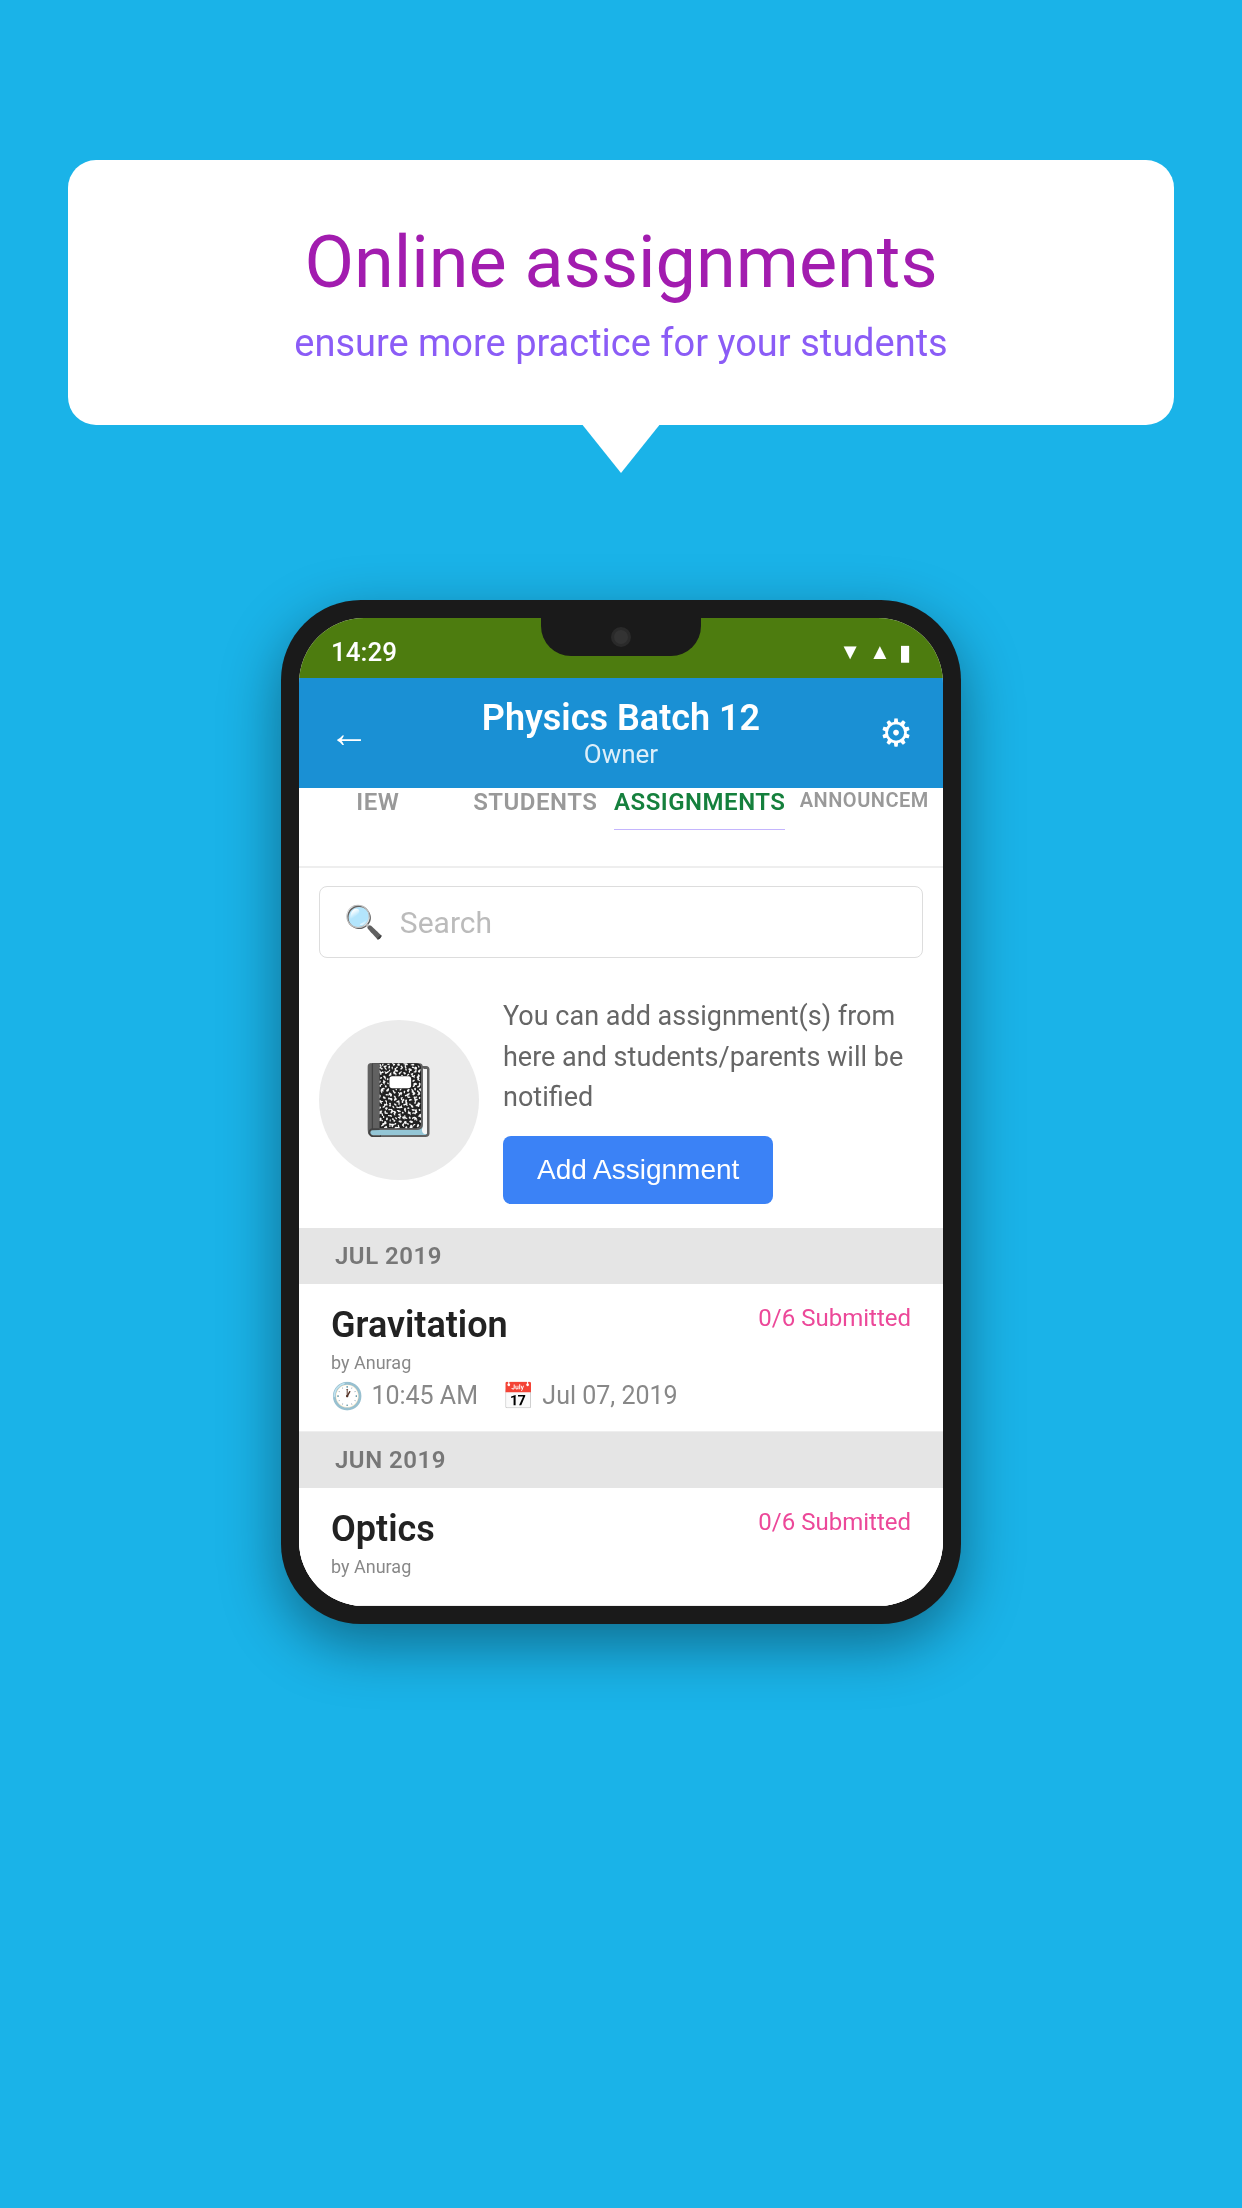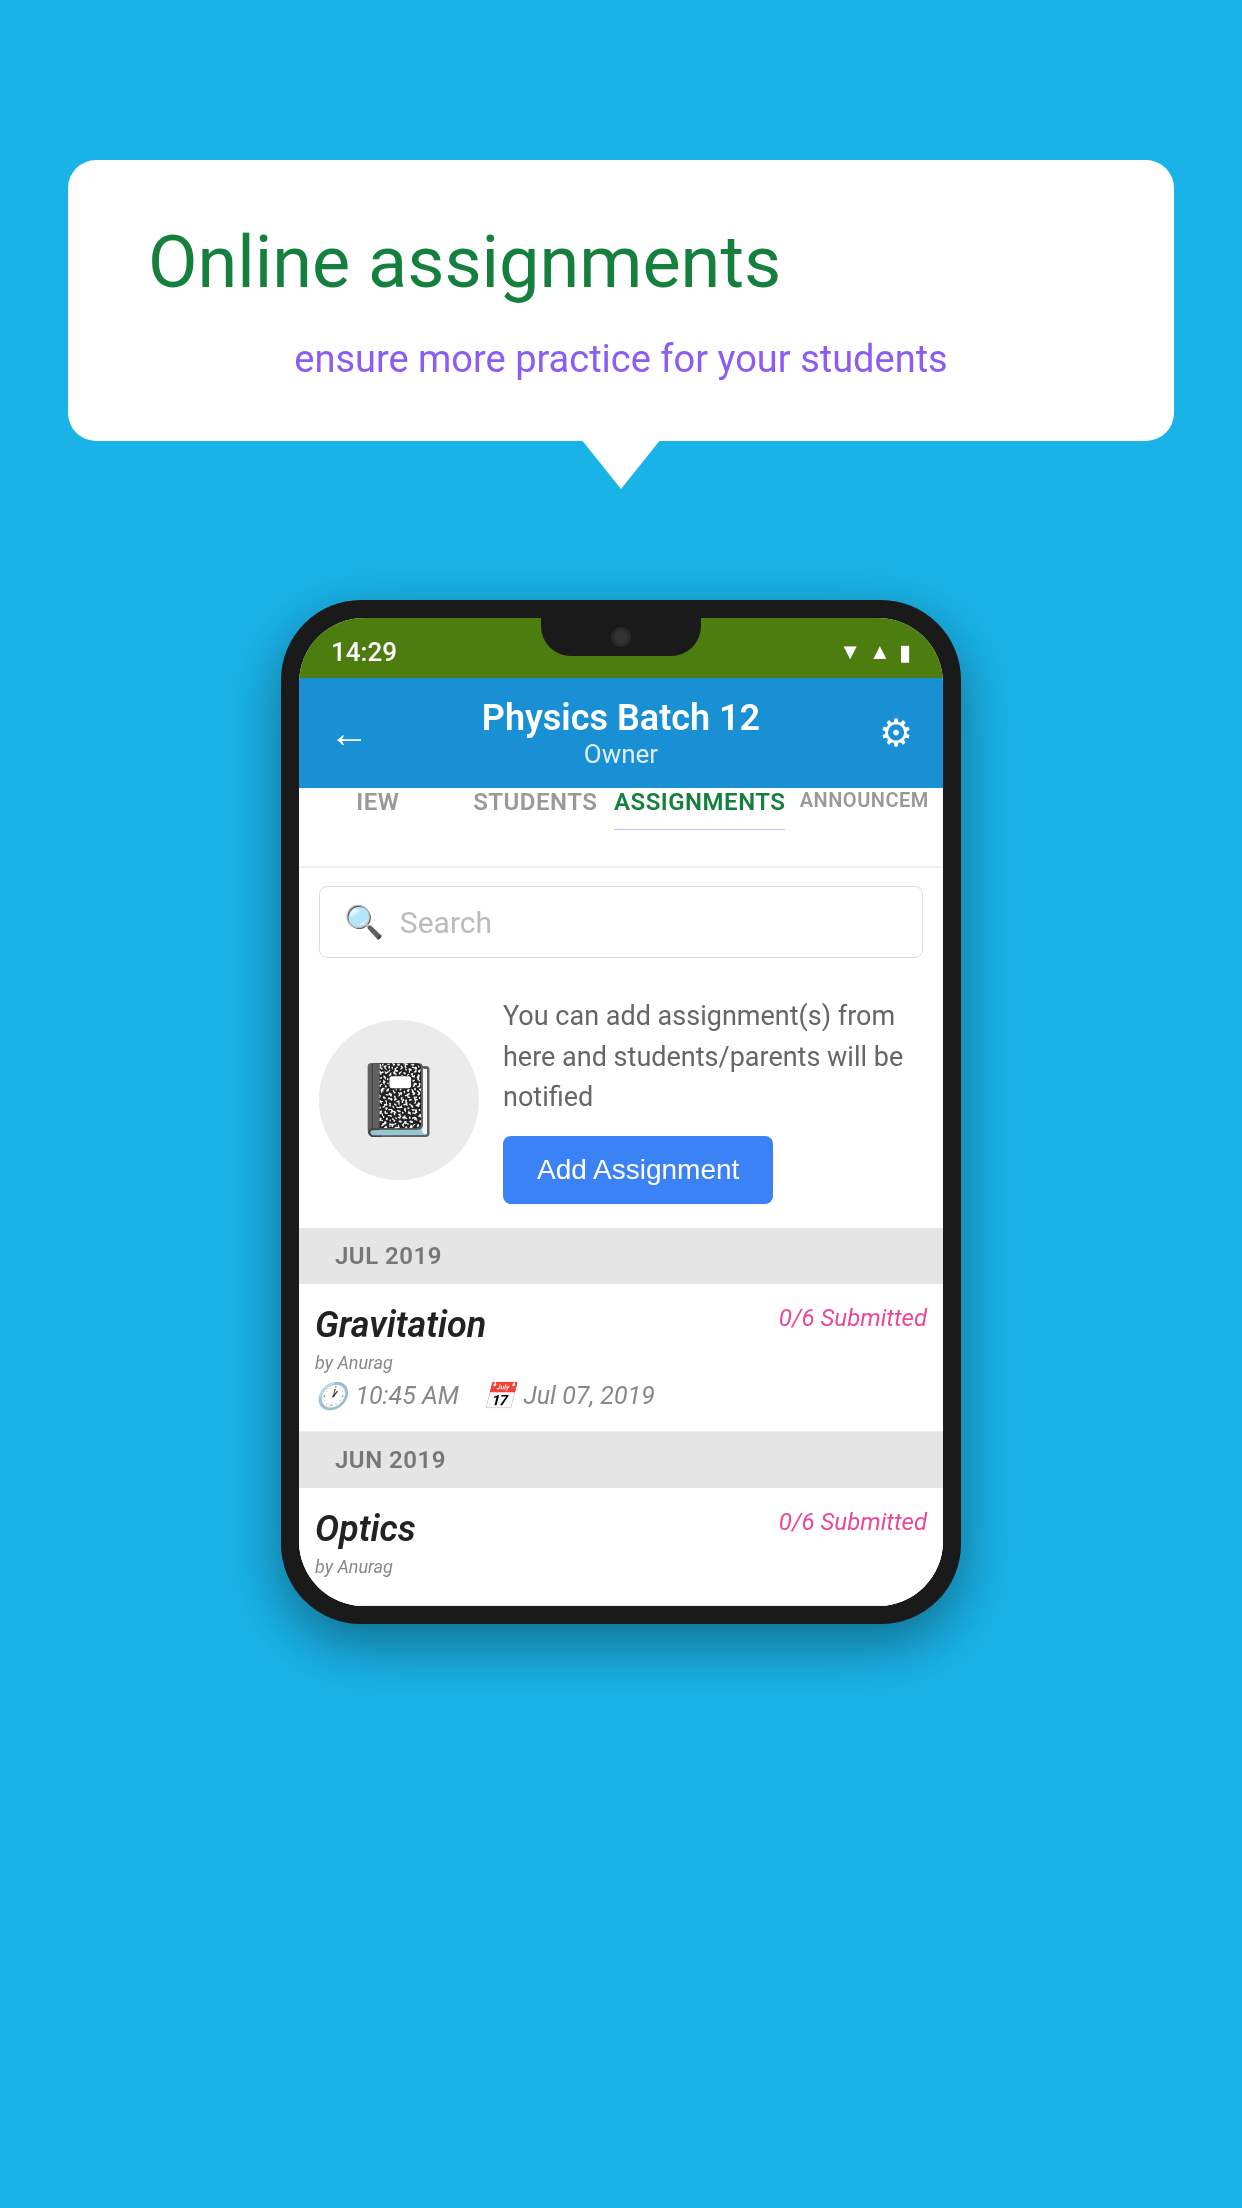--- a/index.html
+++ b/index.html
@@ -35,24 +35,25 @@
       left: 50%;
       transform: translateX(-50%);
       width: 0;
       height: 0;
       border-left: 40px solid transparent;
       border-right: 40px solid transparent;
       border-top: 50px solid white;
     }
 
     .speech-title {
-      color: #15803d;
+      color: #a21caf;
       font-size: 72px;
       font-weight: 400;
-      margin-bottom: 32px;
+      text-align: center;
+      margin-bottom: 16px;
     }
 
     .speech-subtitle {
       color: #8b5cf6;
       font-size: 38px;
       text-align: center;
     }
 
     
     .phone-container {
@@ -281,23 +282,22 @@
     .section-label {
       color: #777;
       font-size: 24px;
       font-weight: 600;
       letter-spacing: 0.5px;
     }
 
     
     .assignment-item {
       background: white;
-      padding: 20px 16px;
+      padding: 20px 32px;
       border-bottom: 1px solid #eee;
-      font-style: italic;
     }
 
     .assignment-top-row {
       display: flex;
       justify-content: space-between;
       align-items: flex-start;
       margin-bottom: 6px;
     }
 
     .assignment-title {

